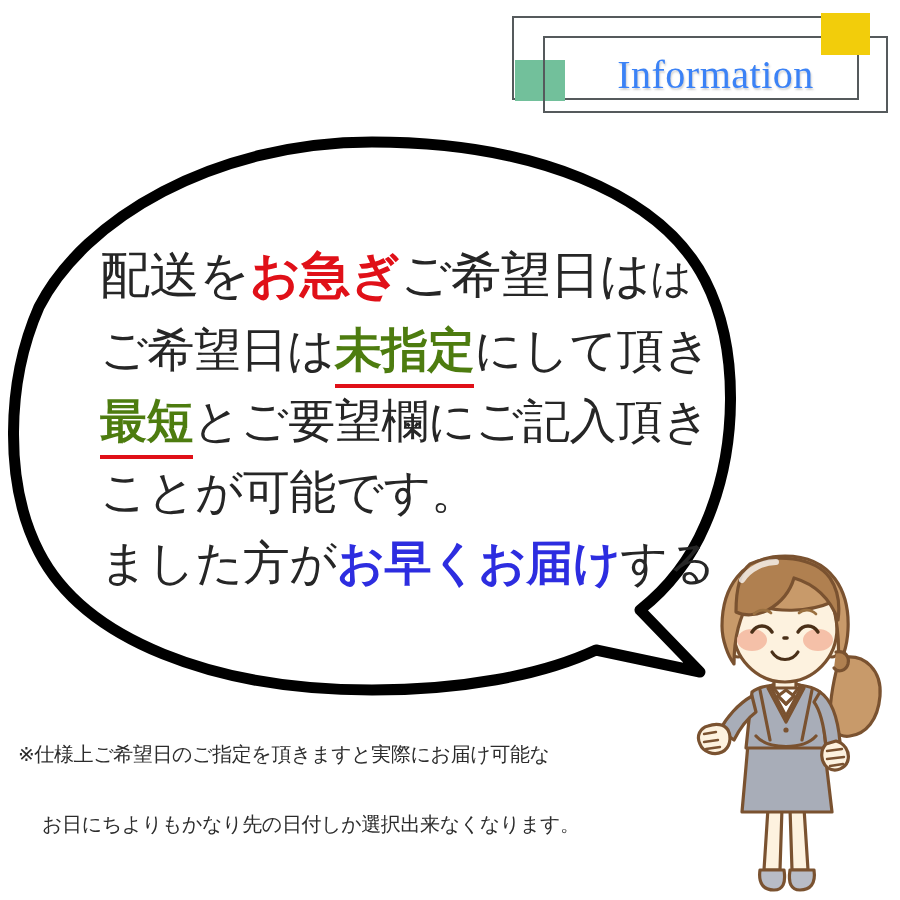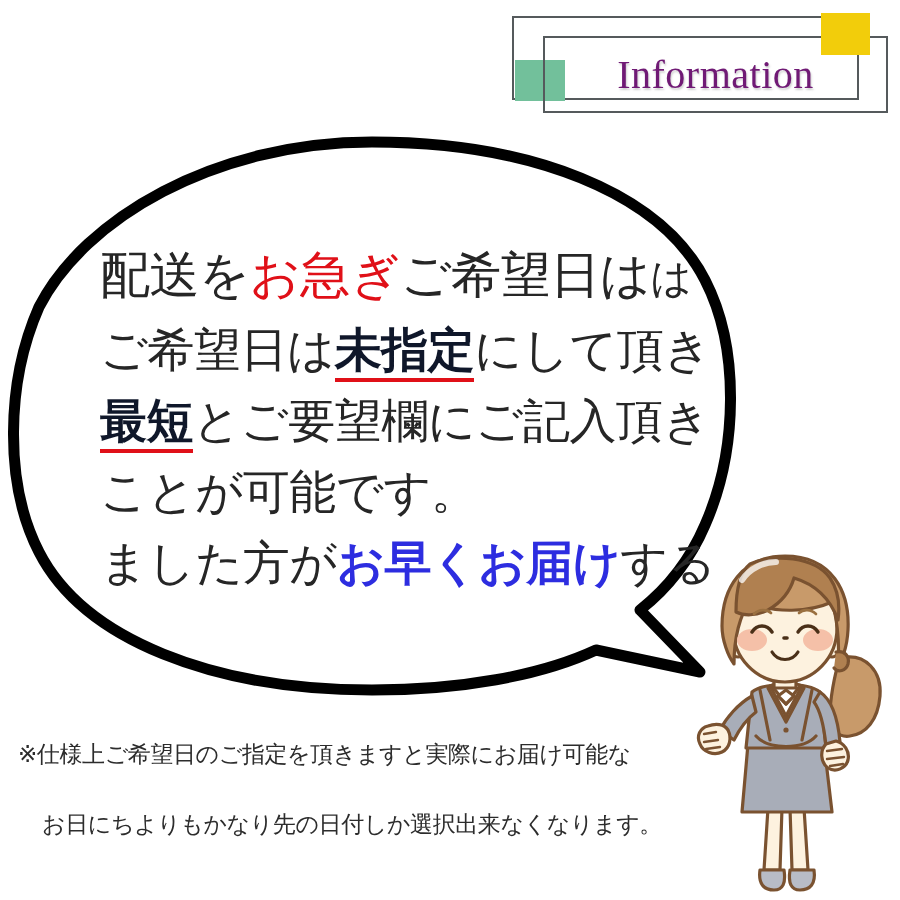--- a/index.html
+++ b/index.html
@@ -53,21 +53,21 @@
     position: absolute;
     left: 38px; top: 36px;
     width: 345px; height: 77px;
     display: flex;
     align-items: center;
     justify-content: center;
     z-index: 7;
     font-family: "Liberation Serif", "DejaVu Serif", serif;
     font-size: 40px;
     letter-spacing: 0.5px;
-    color: #701a75;
+    color: #3b82f6;
     text-shadow: 1px 2px 2px rgba(120,120,120,0.35);
     white-space: nowrap;
   }
 
   
   #bubble-wrap {
     position: absolute;
     left: 0px; top: 120px;
     width: 770px; height: 590px;
   }
@@ -82,44 +82,44 @@
     font-family: "DejaVu Sans", "Liberation Sans", sans-serif;
     font-size: 47px;
     line-height: 71px;
     color: #262626;
     white-space: nowrap;
     letter-spacing: -0.5px;
   }
   .bline.l1 { font-size: 50px; }
   .em-red {
     color: #E01018;
-    font-weight: normal;
+    font-weight: bold;
   }
   .em-red-ul {
-    color: #0f172a;
+    color: #4d7c0f;
     font-weight: bold;
     border-bottom: 4px solid #E01018;
-    padding-bottom: 1px;
+    padding-bottom: 7px;
   }
   .em-blue {
     color: #2D2DE0;
     font-weight: bold;
   }
   .small-tail { font-size: 41px; }
 
   
   #note {
     position: absolute;
     left: 18px; top: 737px;
     width: 740px;
     z-index: 3;
   }
   .nline {
     font-family: "DejaVu Sans", "Liberation Sans", sans-serif;
-    font-size: 23px;
+    font-size: 20px;
     line-height: 34px;
     color: #2c2c2c;
     white-space: nowrap;
     letter-spacing: -0.4px;
   }
   .nline.ind { padding-left: 24px; margin-top: 36px; }
 
   
   #character {
     position: absolute;

